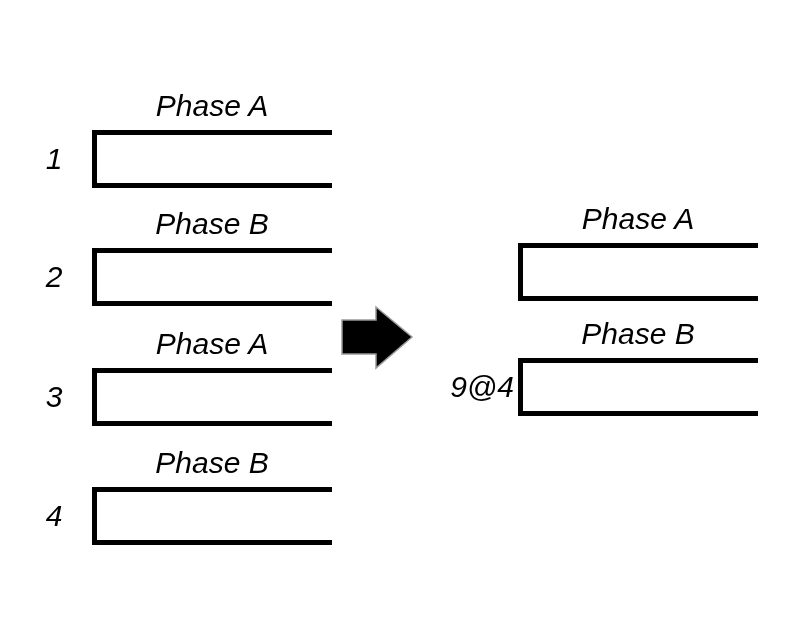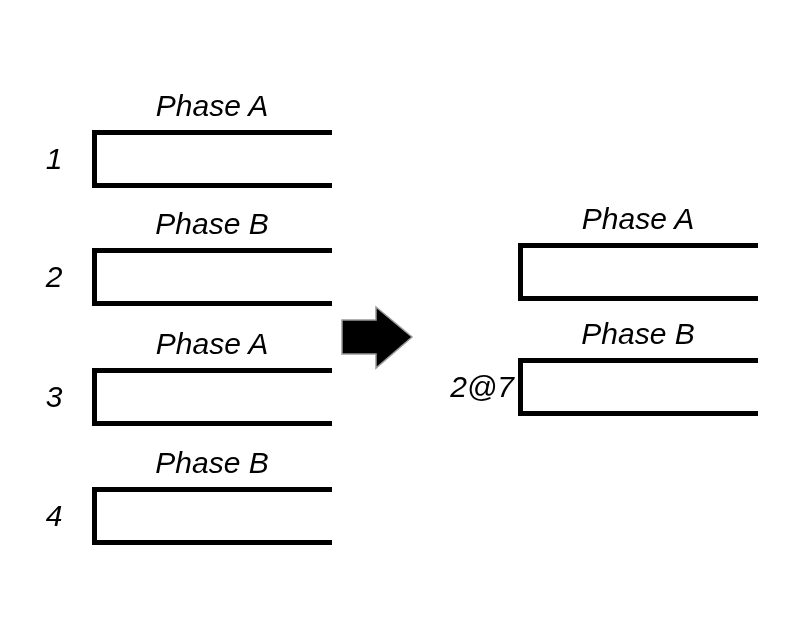--- a/index.html
+++ b/index.html
@@ -89,16 +89,16 @@
   <div class="arrow-wrap">
     <svg width="76" height="68" viewBox="0 0 76 68" xmlns="http://www.w3.org/2000/svg">
       <polygon points="2,17 36,17 36,4 72,34 36,65 36,51 2,51" fill="#000000" stroke="#999999" stroke-width="1.5" stroke-linejoin="miter"></polygon>
     </svg>
   </div>
 
   <div class="phase-label" style="left:518px; top:201px;">Phase A</div>
   <div class="bracket" style="left:518px; top:243px;"></div>
 
   <div class="phase-label" style="left:518px; top:316px;">Phase B</div>
-  <div class="primer-id right-side" style="top:358px;">2@7</div>
+  <div class="primer-id right-side" style="top:358px;">9@4</div>
   <div class="bracket" style="left:518px; top:358px;"></div>
 
 </div>
 
 </body></html>

